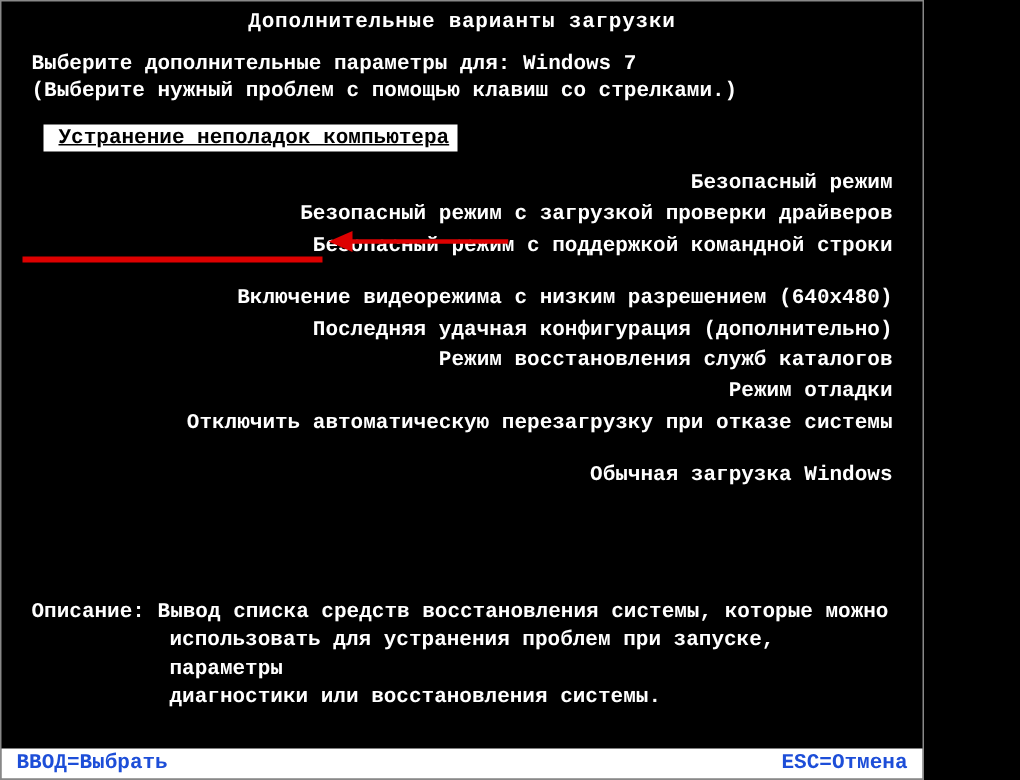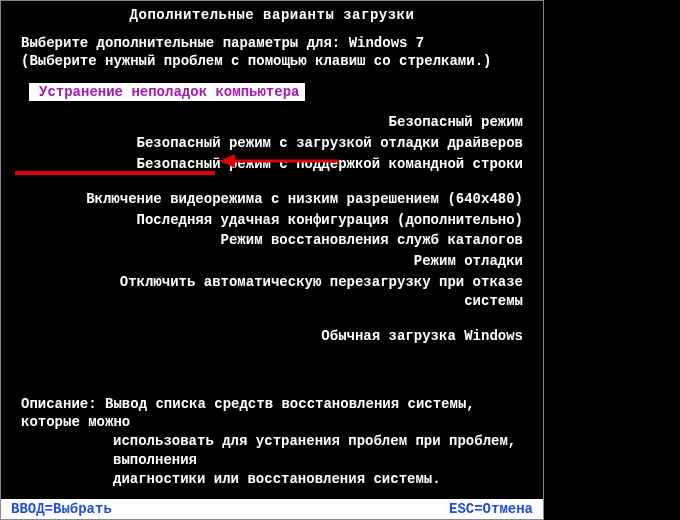--- a/index.html
+++ b/index.html
@@ -6,44 +6,45 @@
   html, body { width: 680px; height: 520px; overflow: hidden; }
   body {
     background: #000;
     color: #fff;
     font-family: "Courier New", monospace;
     font-size: 14px;
     font-weight: bold;
     position: relative;
   }
   .screen {
-    width: 544px;
+    width: 616px;
     height: 520px;
     background: #000;
     border: 1px solid #888;
     position: relative;
   }
   .title-bar {
     text-align: center;
     padding: 6px 0 4px 0;
     color: #fff;
     letter-spacing: 0.5px;
   }
   .content {
     padding: 8px 20px 0 20px;
   }
   .prompt-line { margin-bottom: 2px; }
   .hint-line { margin-bottom: 14px; }
   .selected {
     display: inline-block;
     background: #fff;
-    color: #a21caf;
+    color: #000000;
     padding: 1px 6px 1px 10px;
     margin-left: 8px;
     margin-bottom: 12px;
+    text-decoration: underline;
   }
   .options {
     padding-left: 34px;
     text-align: right;
   }
   .opt { margin-bottom: 2px; line-height: 1.35; }
   .group-gap { height: 14px; }
   .underline-red {
     position: absolute;
     left: 14px;
@@ -57,21 +58,21 @@
     left: 218px;
     top: 150px;
     width: 120px;
     height: 20px;
     pointer-events: none;
   }
   .desc {
     padding: 0 20px;
     position: absolute;
     left: 0;
-    bottom: 30px;
+    bottom: 44px;
     width: 100%;
     line-height: 1.35;
   }
   .desc-label { display: inline; }
   .desc-text { display: inline; }
   .desc-cont { padding-left: 92px; display: block; }
   .footer {
     position: absolute;
     left: 0;
     bottom: 0;
@@ -92,21 +93,21 @@
   <div class="title-bar">Дополнительные варианты загрузки</div>
 
   <div class="content">
     <div class="prompt-line">Выберите дополнительные параметры для: Windows 7</div>
     <div class="hint-line">(Выберите нужный проблем с помощью клавиш со стрелками.)</div>
 
     <div class="selected">Устранение неполадок компьютера</div>
 
     <div class="options">
       <div class="opt">Безопасный режим</div>
-      <div class="opt">Безопасный режим с загрузкой отладки драйверов</div>
+      <div class="opt">Безопасный режим с загрузкой проверки драйверов</div>
       <div class="opt">Безопасный режим с поддержкой командной строки</div>
 
       <div class="group-gap"></div>
 
       <div class="opt">Включение видеорежима с низким разрешением (640x480)</div>
       <div class="opt">Последняя удачная конфигурация (дополнительно)</div>
       <div class="opt">Режим восстановления служб каталогов</div>
       <div class="opt">Режим отладки</div>
       <div class="opt">Отключить автоматическую перезагрузку при отказе системы</div>
 
@@ -119,21 +120,21 @@
   <div class="underline-red"></div>
   <svg class="arrow" viewBox="0 0 120 20">
     <line x1="120" y1="10" x2="12" y2="10" stroke="#d00" stroke-width="3"></line>
     <polygon points="0,10 16,3 16,17" fill="#d00"></polygon>
   </svg>
 
   <div class="desc">
     <span class="desc-label">Описание:</span>
     <span> </span>
     <span class="desc-text">Вывод списка средств восстановления системы, которые можно</span>
-    <span class="desc-cont">использовать для устранения проблем при проблем, выполнения</span>
+    <span class="desc-cont">использовать для устранения проблем при запуске, параметры</span>
     <span class="desc-cont">диагностики или восстановления системы.</span>
   </div>
 
   <div class="footer">
     <span>ВВОД=Выбрать</span>
     <span>ESC=Отмена</span>
   </div>
 
 </div>
 

